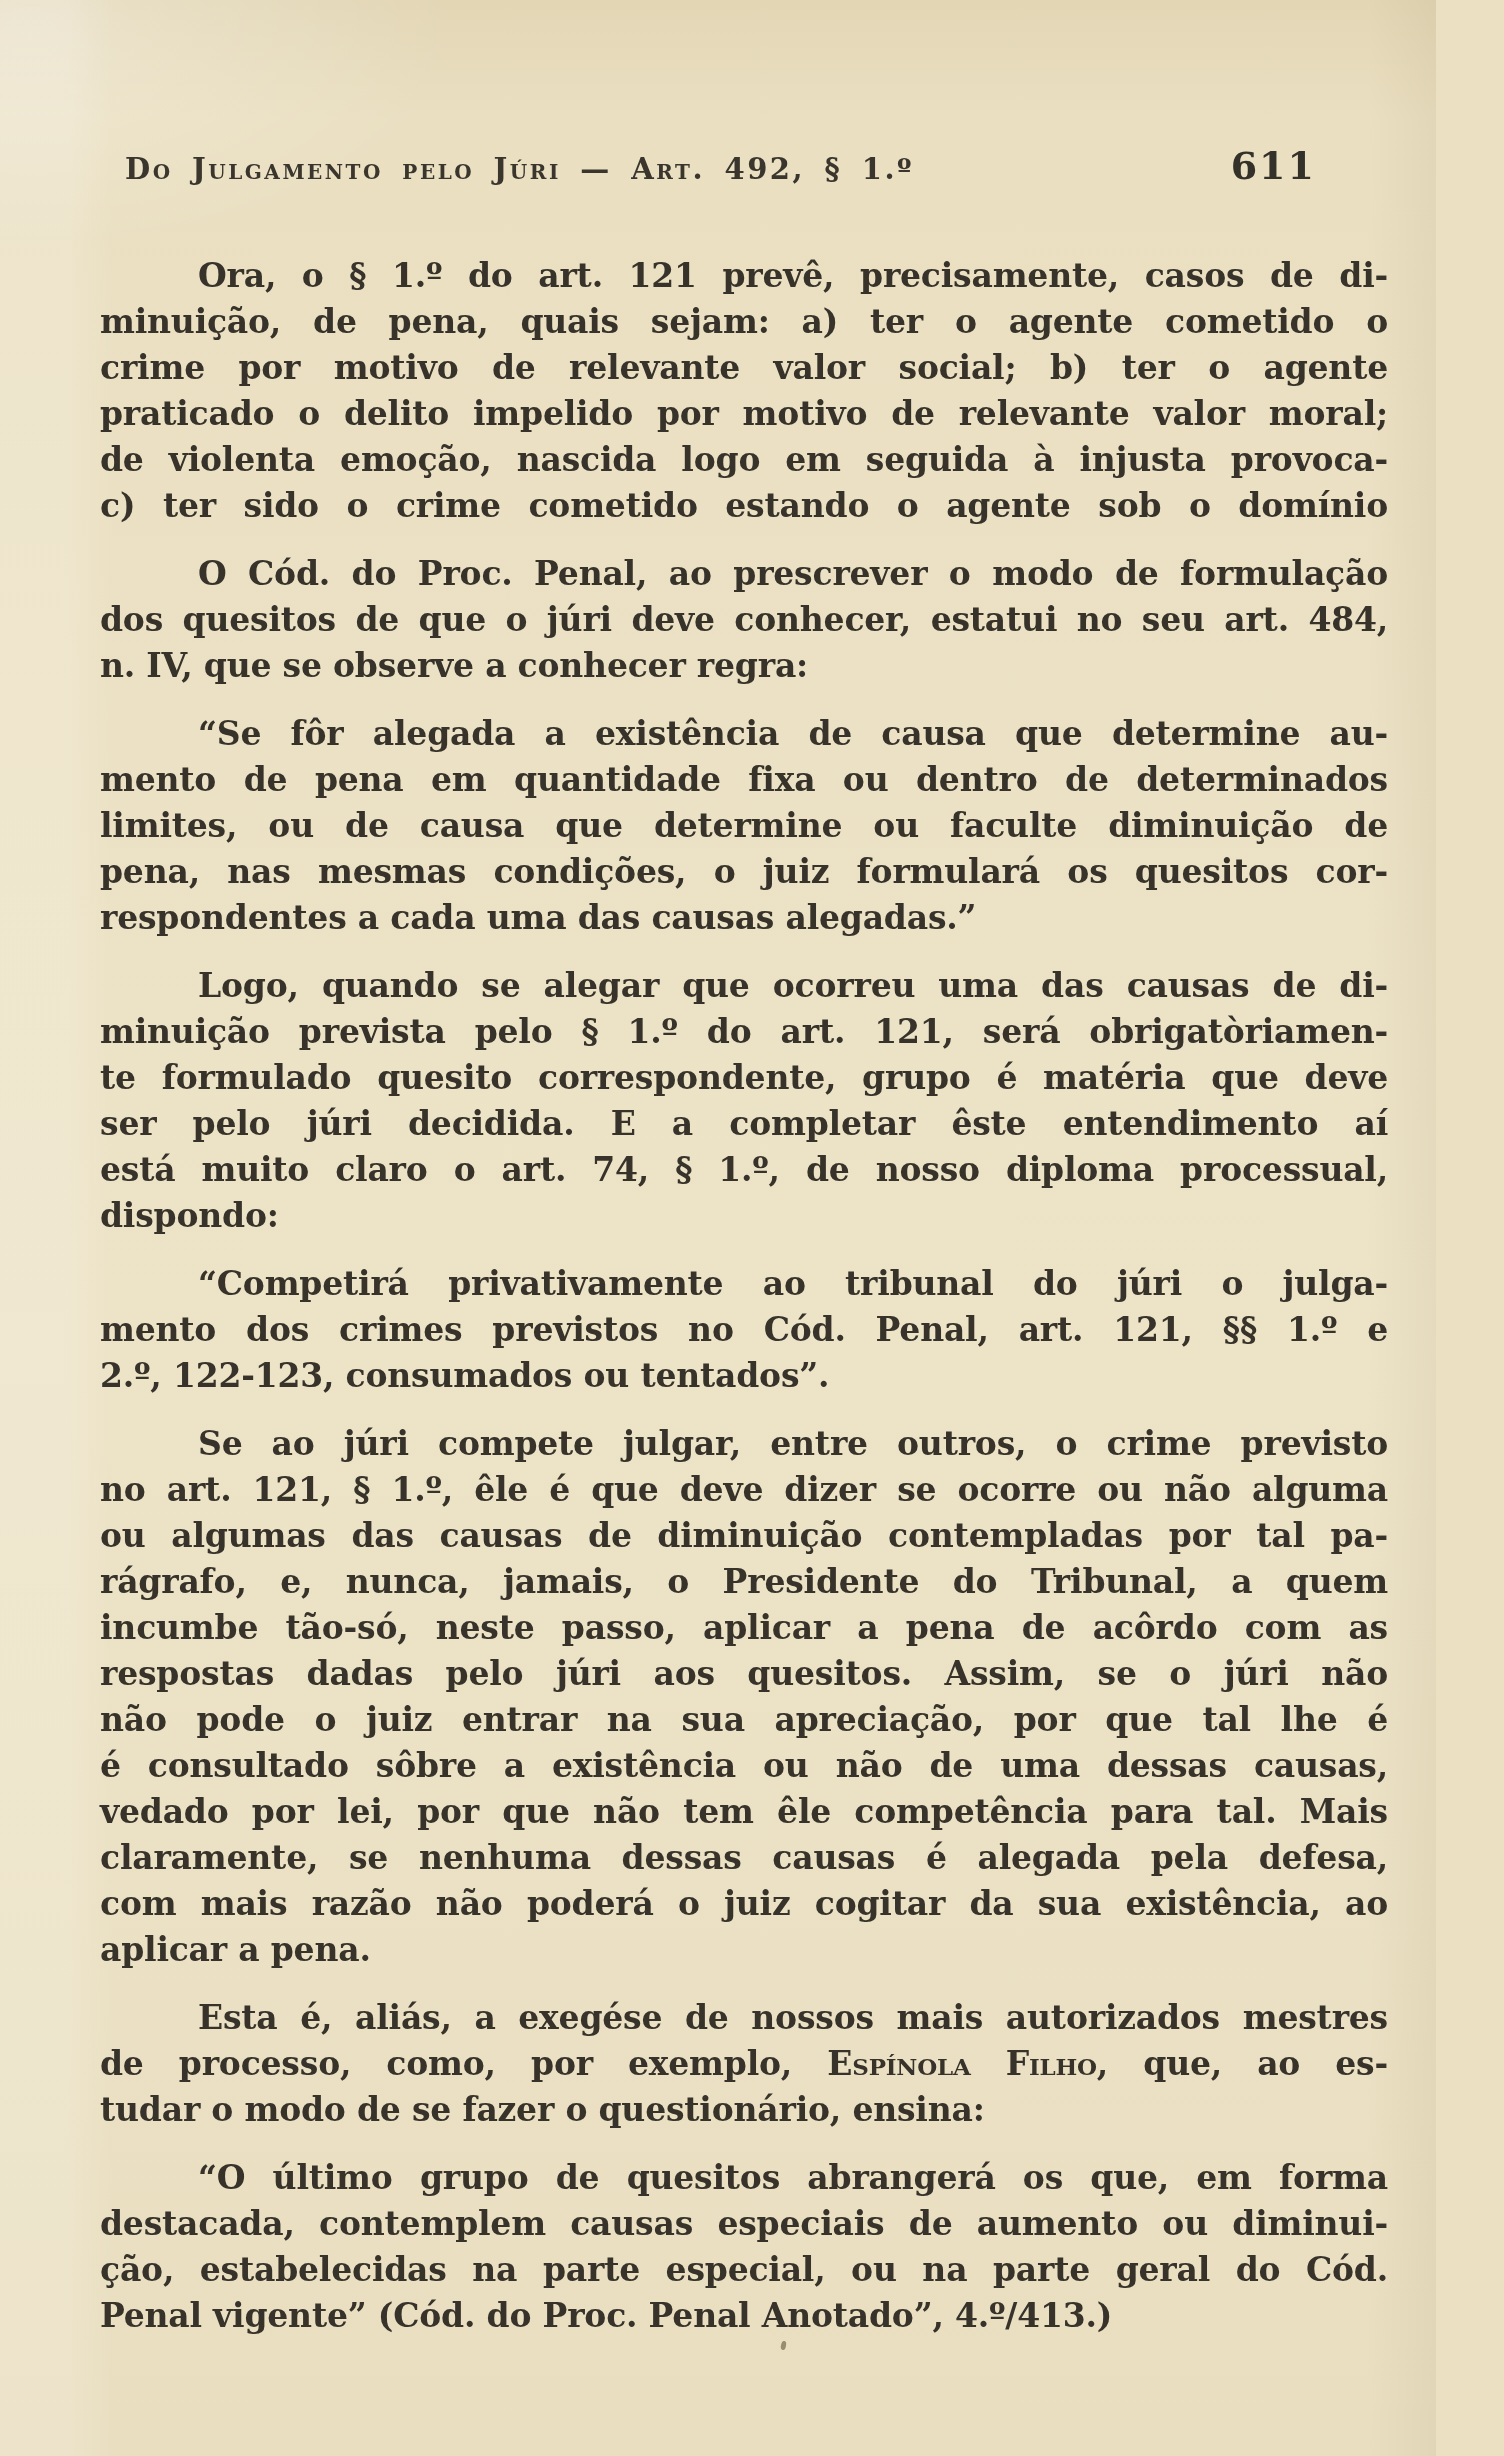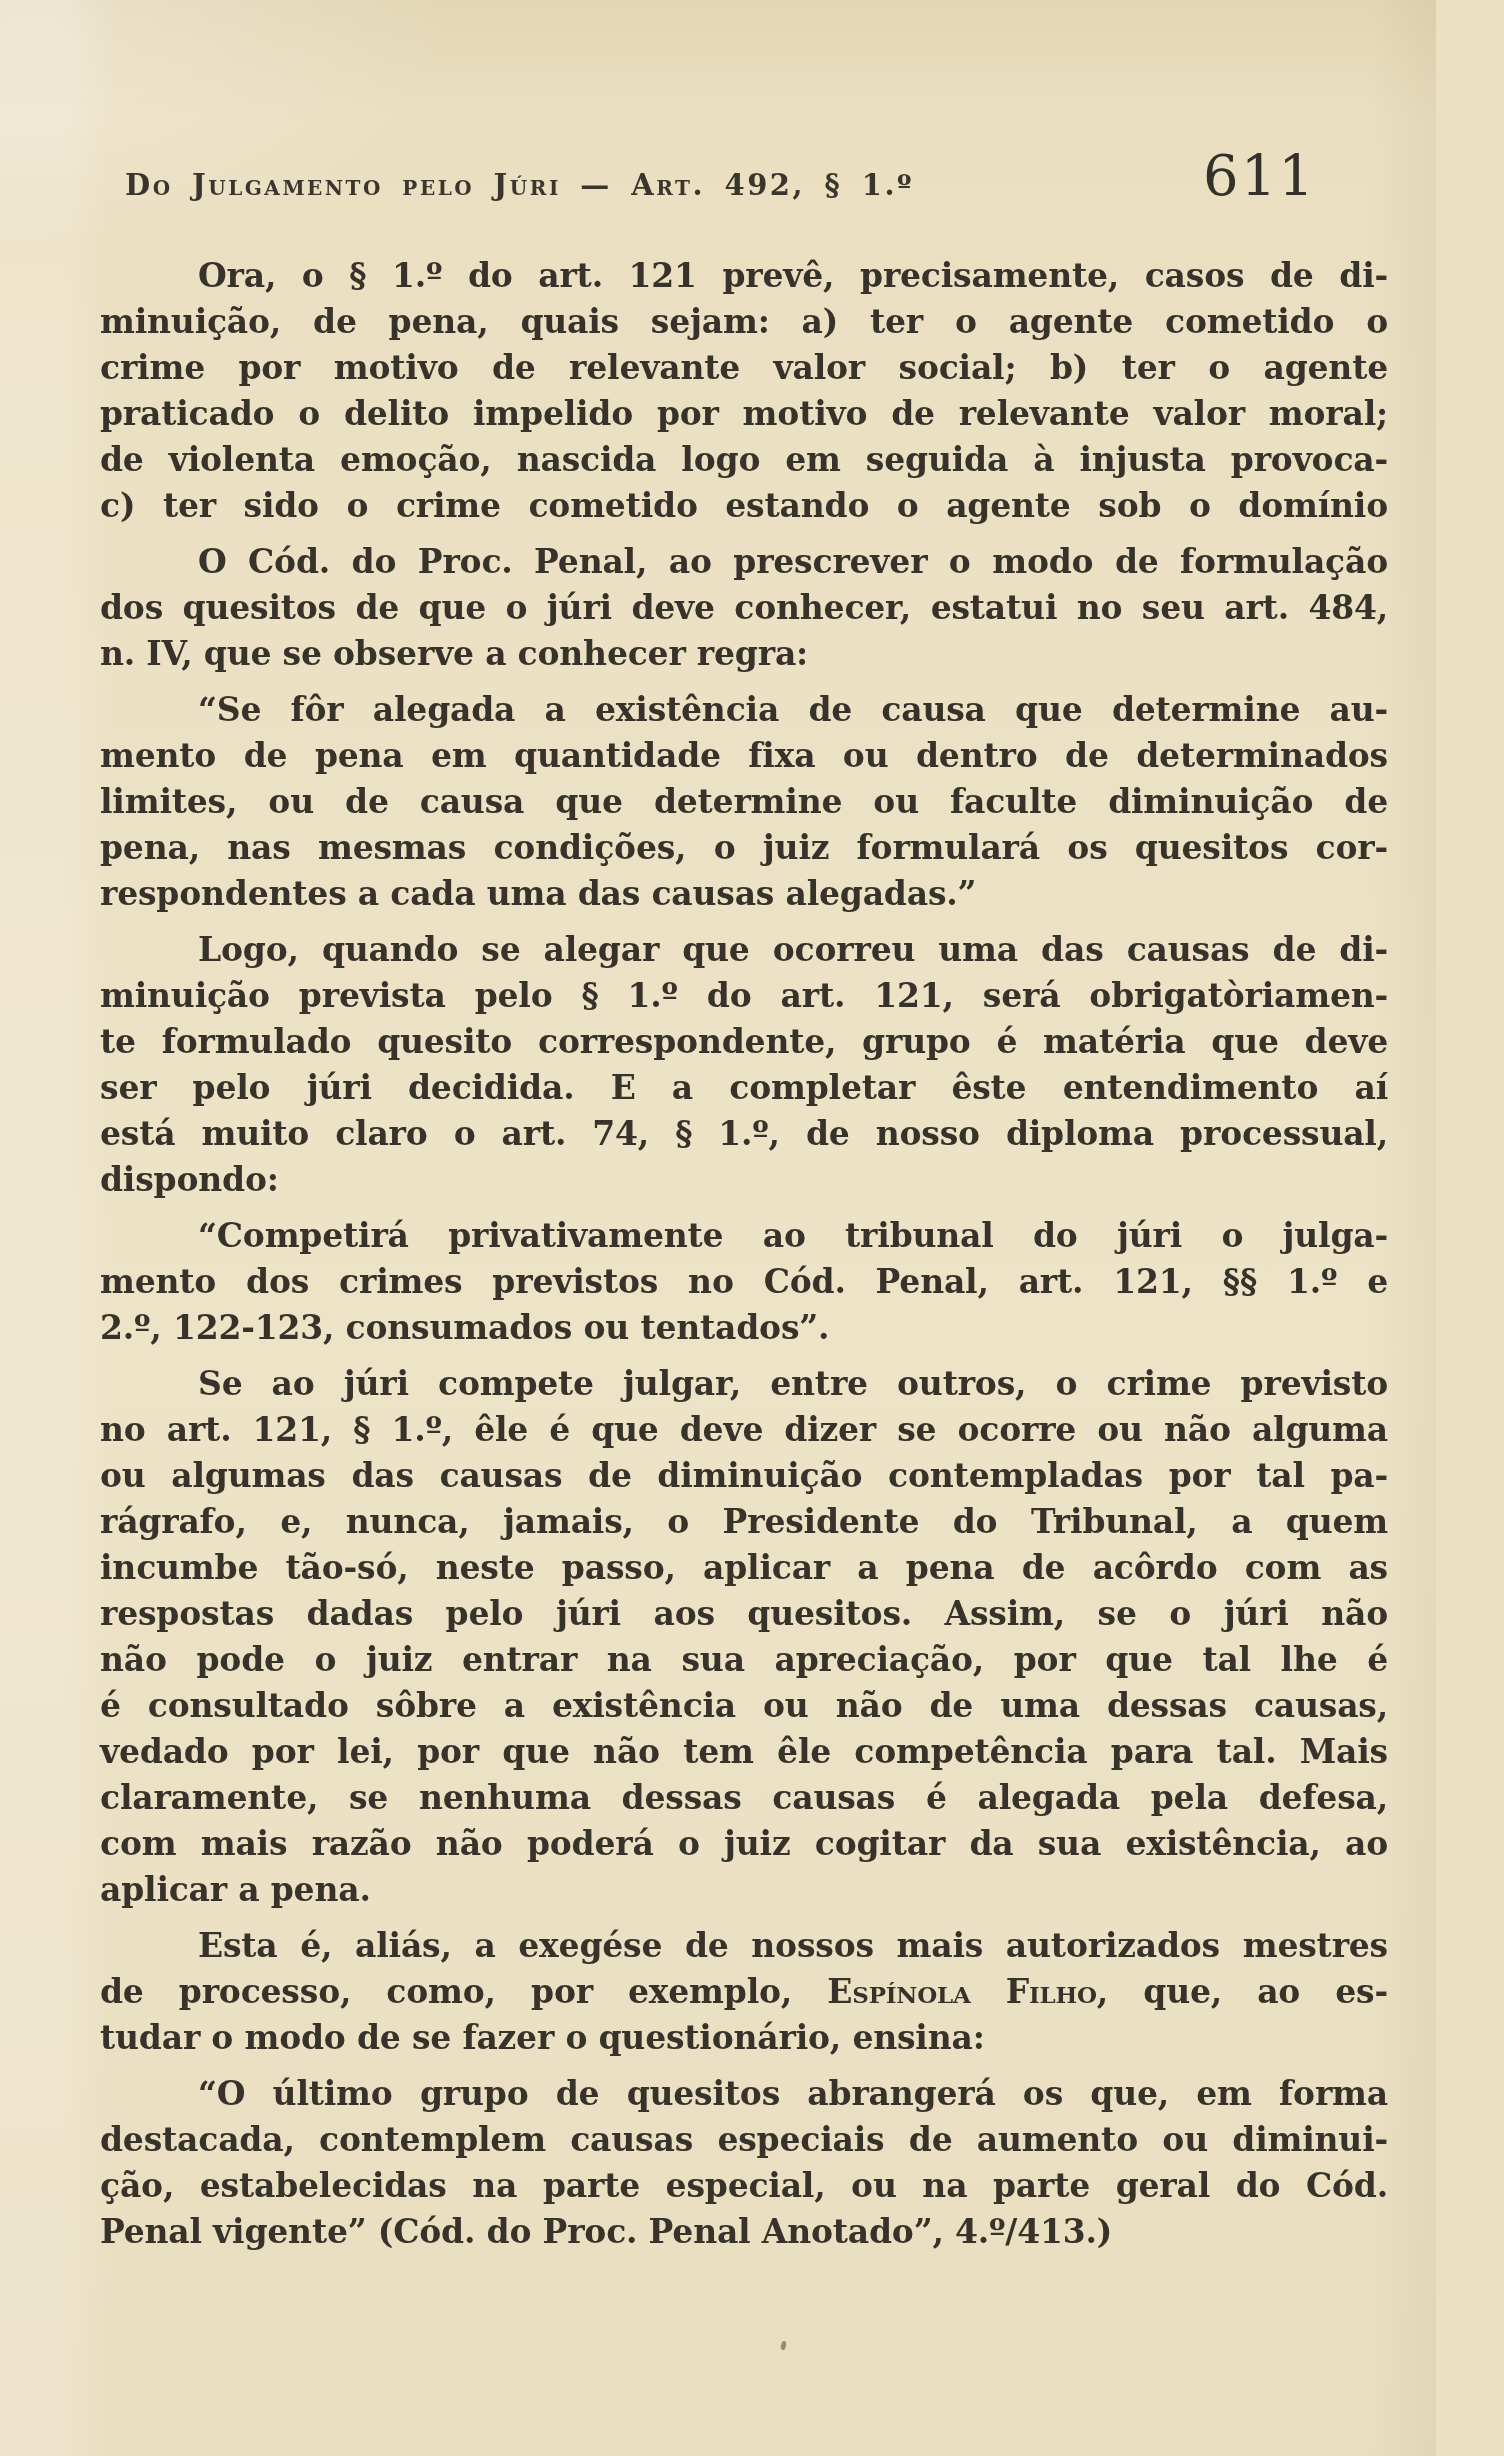--- a/index.html
+++ b/index.html
@@ -33,35 +33,35 @@
   .running-title{
     font-variant:small-caps;
     font-weight:700;
     font-size:29px;
     letter-spacing:2.5px;
     word-spacing:6.9px;
     white-space:nowrap;
     color:#3a362d;
   }
   .page-number{
-    font-weight:400;
-    font-size:56px;
+    font-weight:700;
+    font-size:38px;
     letter-spacing:2px;
     color:#34302a;
   }
   .text-block{
     position:absolute;
     left:100px; top:253px;
     width:1288px;
     font-size:33px;
     font-weight:700;
     letter-spacing:-0.2px;
     color:var(--ink);
   }
-  .paragraph + .paragraph{ margin-top:10px; }
+  .paragraph + .paragraph{ margin-top:22px; }
   .line{
     line-height:46px;
     text-align:justify;
     text-align-last:justify;
   }
   .line.first{ text-indent:98px; }
   .line.last{ text-align-last:left; }
   .sc{ font-variant:small-caps; }
   .speck{
     position:absolute;

